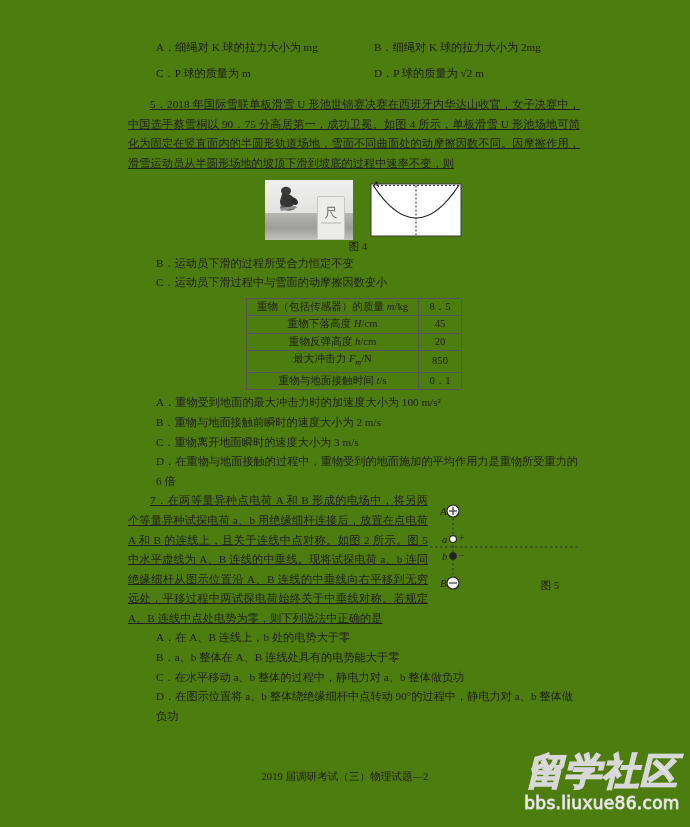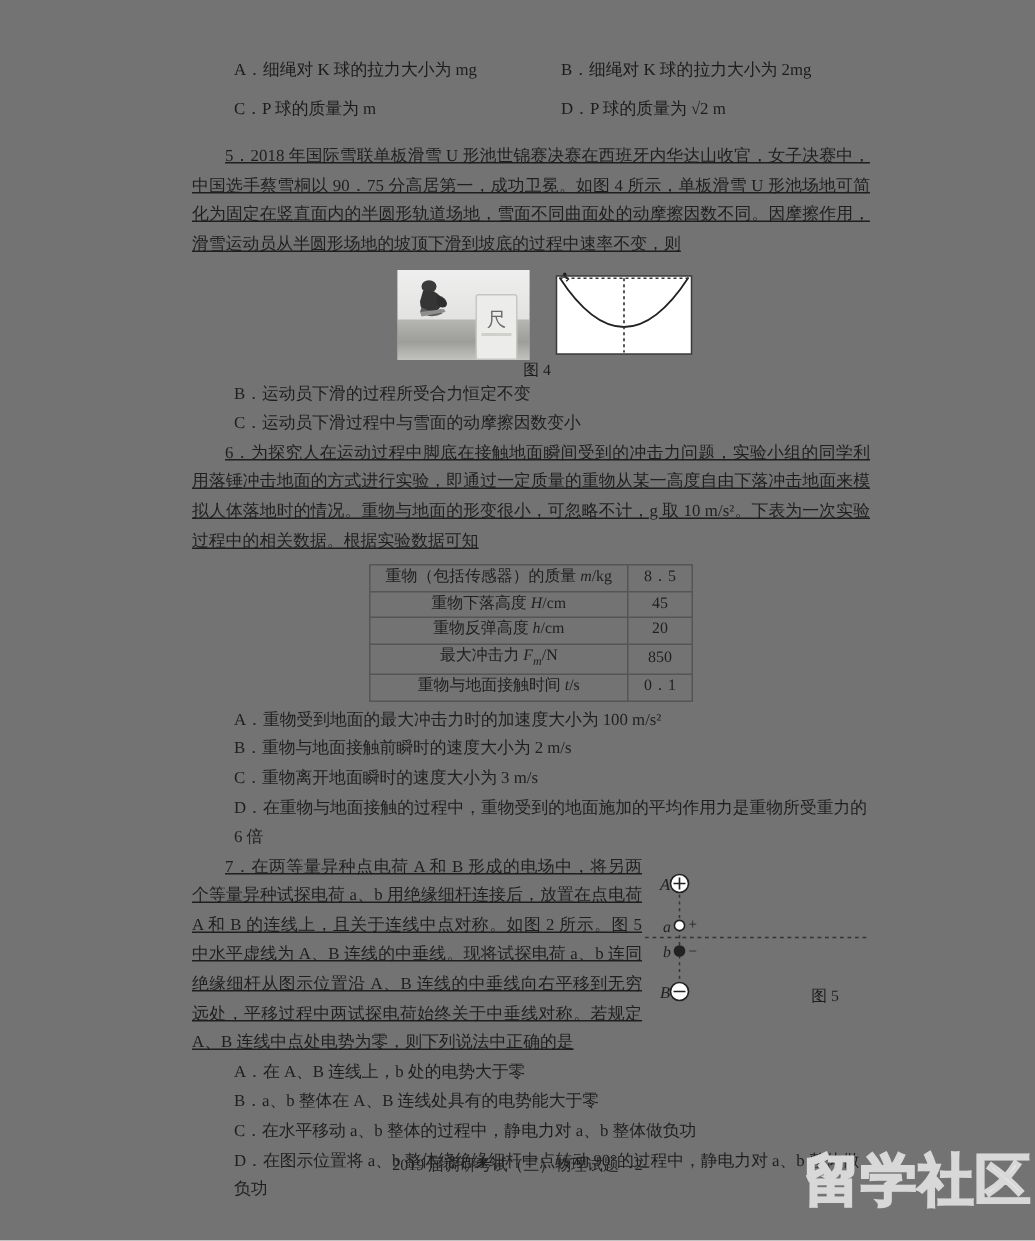--- a/index.html
+++ b/index.html
@@ -16,21 +16,21 @@
     color: #1c1c1c;
     -webkit-font-smoothing: antialiased;
   }
 
   
   .page {
     position: absolute;
     left: 0; top: 0;
     width: 690px;
     height: 827px;
-    background: #737373;
+    background: #4d7c0f;
   }
 
   .content {
     position: absolute;
     left: 128px;
     top: 38px;
     width: 452px;
   }
   .para {
     font-size: 11.2px;
@@ -197,31 +197,32 @@
     position: absolute;
     left: 516px;
     top: 752px;
     width: 172px;
     height: 72px;
     pointer-events: none;
     user-select: none;
   }
   .wm-cjk {
     position: absolute;
-    left: 0; top: 15px;
+    left: 0; top: 0;
     width: 172px;
-    text-align: right;
+    text-align: center;
     font-size: 37px;
     line-height: 40px;
     font-weight: bold;
     color: #ffffff;
     -webkit-text-stroke: 1.6px #d8d8d8;
     text-shadow: 0 0 1px #e6e6e6;
     font-family: "DejaVu Sans", sans-serif;
     letter-spacing: 1px;
+    font-style: italic;
   }
   .wm-url {
     position: absolute;
     left: 0; top: 42px;
     width: 172px;
     text-align: center;
     font-size: 17px;
     line-height: 19px;
     color: #ffffff;
     -webkit-text-stroke: 0.9px #dcdcdc;
@@ -278,21 +279,20 @@
         </g>
       </svg>
 
       <div class="fig4-cap">图 4</div>
     </div>
 
     <div style="height:6px"></div>
     <div class="opt">B．运动员下滑的过程所受合力恒定不变</div>
     <div class="opt">C．运动员下滑过程中与雪面的动摩擦因数变小</div>
 
-    <div class="para indent">6．为探究人在运动过程中脚底在接触地面瞬间受到的冲击力问题，实验小组的同学利用落锤冲击地面的方式进行实验，即通过一定质量的重物从某一高度自由下落冲击地面来模拟人体落地时的情况。重物与地面的形变很小，可忽略不计，g 取 10 m/s²。下表为一次实验过程中的相关数据。根据实验数据可知</div>
 
     <div class="tbl-wrap">
       <table class="data">
         <tbody>
           <tr>
             <td class="lbl"><span>重物（包括传感器）的质量 </span><span class="it">m</span><span>/kg</span></td>
             <td class="val">8．5</td>
           </tr>
           <tr>
             <td class="lbl"><span>重物下落高度 </span><span class="it">H</span><span>/cm</span></td>
@@ -360,14 +360,15 @@
     <div class="opt">B．a、b 整体在 A、B 连线处具有的电势能大于零</div>
     <div class="opt">C．在水平移动 a、b 整体的过程中，静电力对 a、b 整体做负功</div>
     <div class="opt wrap" style="padding-left:28px; text-indent:0;">D．在图示位置将 a、b 整体绕绝缘细杆中点转动 90°的过程中，静电力对 a、b 整体做负功</div>
 
   </div>
 
   <div class="footer">2019 届调研考试（三）物理试题—2</div>
 
   <div class="watermark">
     <div class="wm-cjk">留学社区</div>
+    <div class="wm-url">bbs.liuxue86.com</div>
   </div>
 </div>
 
 </body></html>

